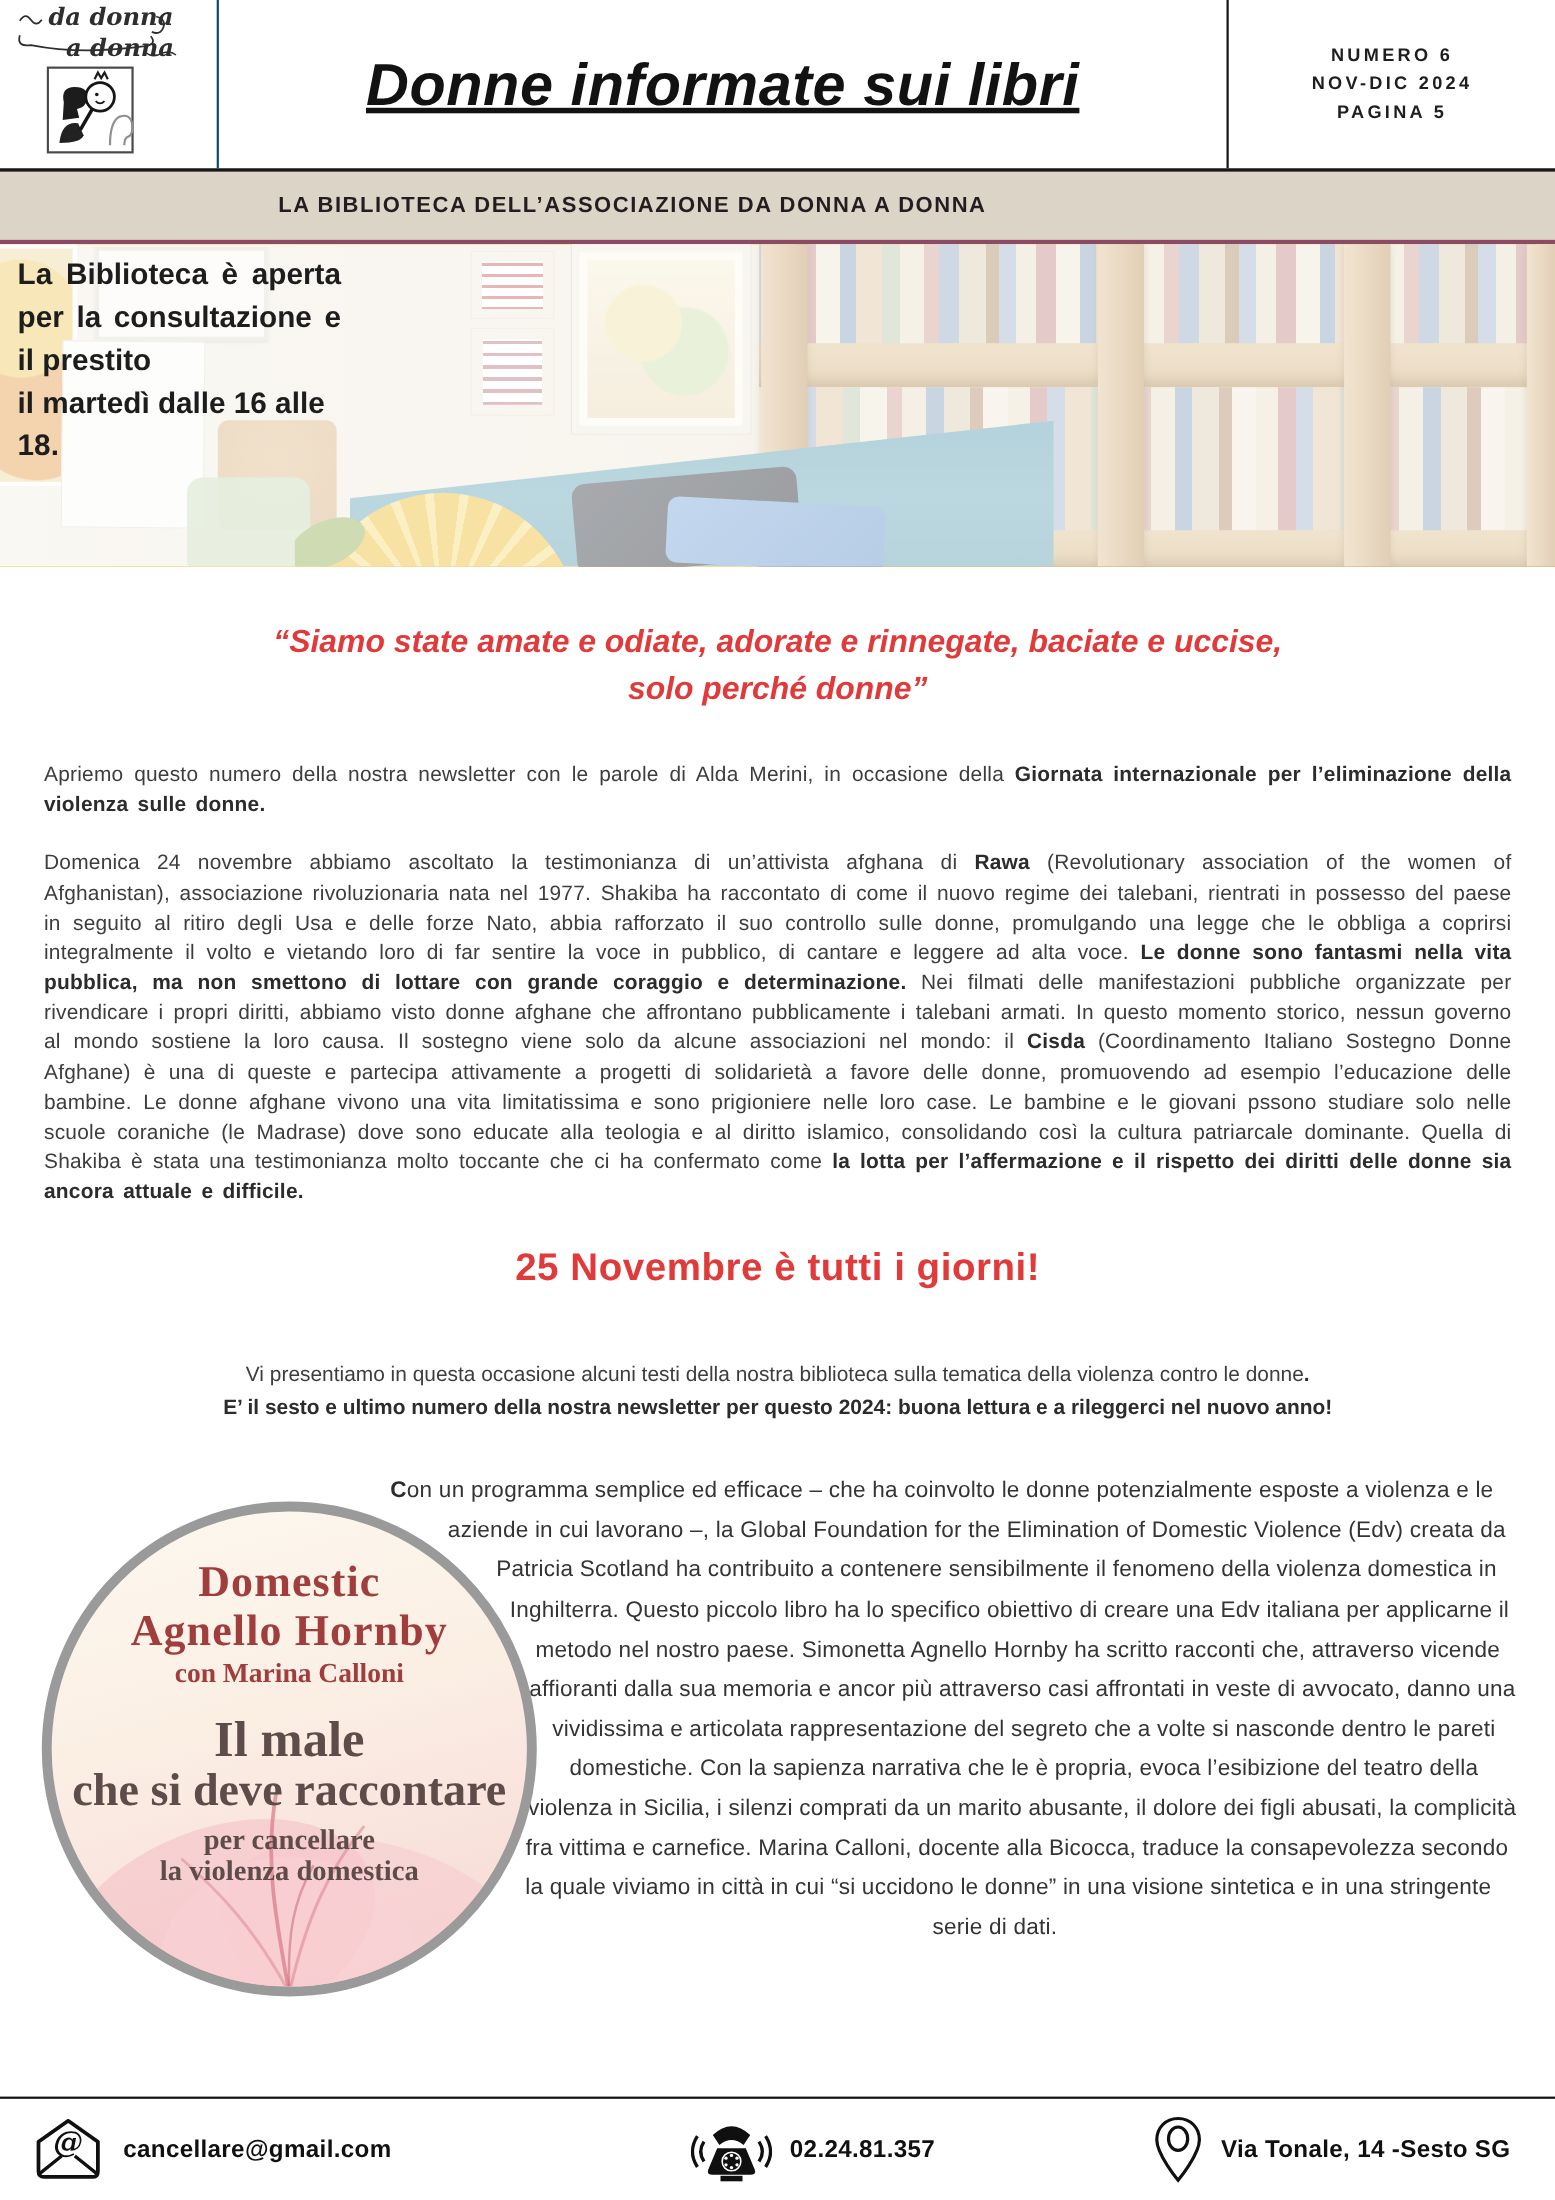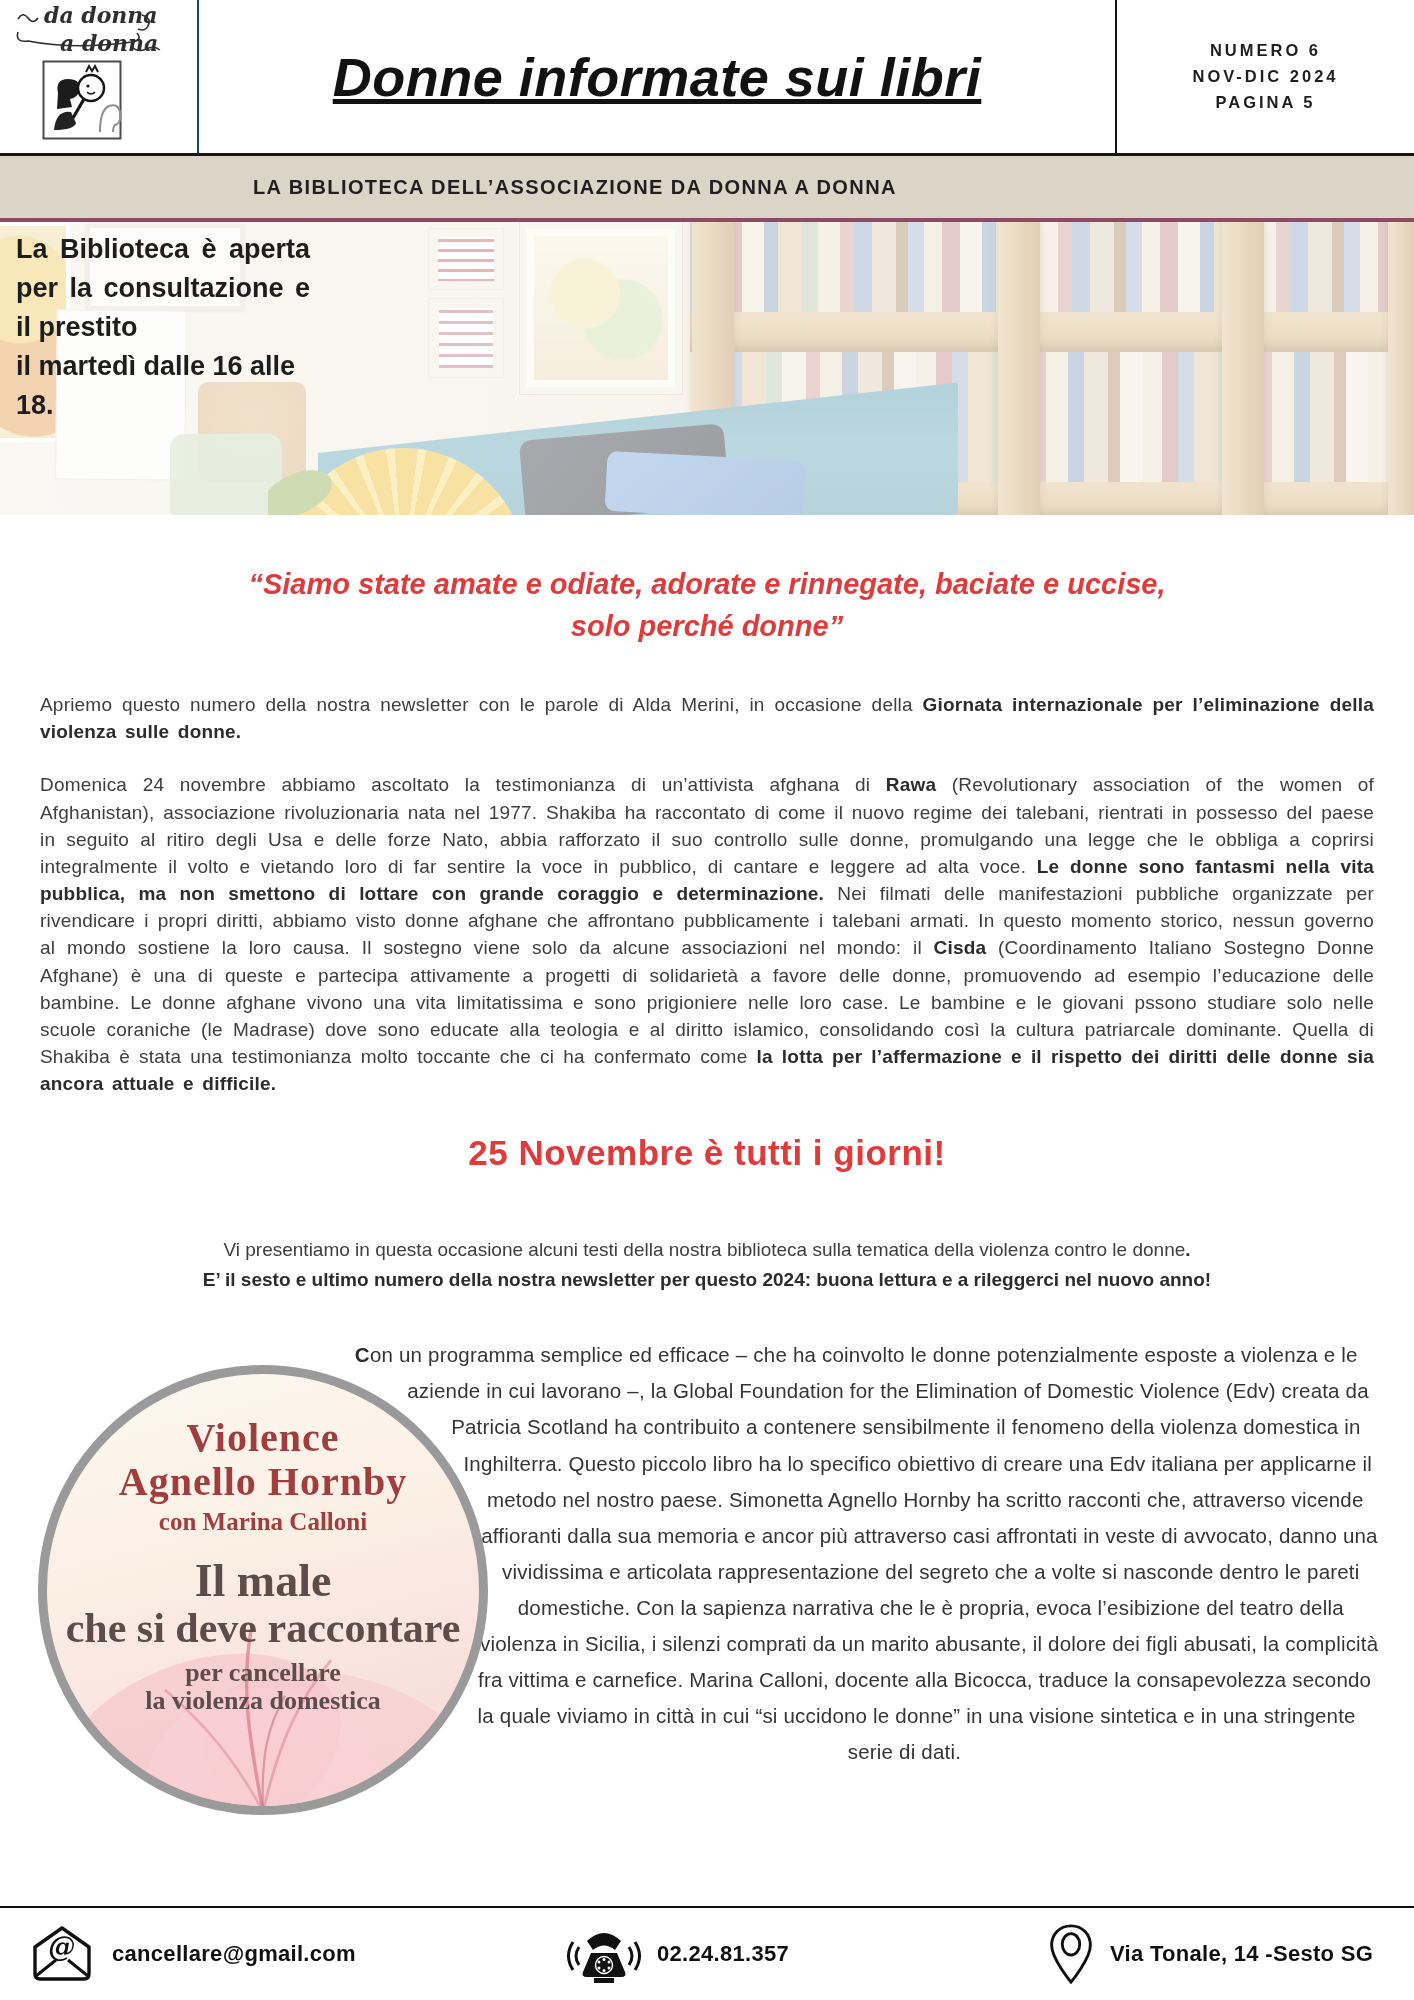--- a/index.html
+++ b/index.html
@@ -91,21 +91,21 @@
   .c-t2{top:230px;font-size:42px;color:#5d4c49;}
   .c-s1{top:284px;font-size:26px;color:#5d4c49;}
   .c-s2{top:312px;font-size:26px;color:#5d4c49;}
   .flower{position:absolute;left:0;bottom:0;width:100%;height:55%;}
   .review{font-size:20.5px;line-height:1.76;text-align:center;color:#343434;margin:20px 8px 0 0;letter-spacing:.2px;}
 
   
   footer{position:absolute;left:0;right:0;bottom:0;height:92px;border-top:2px solid #101010;background:#fff;}
   .f-item{position:absolute;top:50%;transform:translateY(-50%);display:flex;align-items:center;gap:16px;
       font-weight:700;font-size:22px;color:#101010;letter-spacing:.3px;}
-  .f-email{left:28px;} .f-phone{left:567px;justify-content:flex-end;} .f-addr{left:1048px;}
+  .f-email{left:28px;} .f-phone{left:628px;justify-content:flex-end;} .f-addr{left:1048px;}
 </style>
 </head>
 <body>
 
 <div class="page">
 
   <header class="header">
     <div class="logo-col">
       <svg class="logo-script" width="172" height="58" viewBox="0 0 172 58">
         <path d="M4 17 q5 -8 10 -1 t10 0" fill="none" stroke="#2e2e2e" stroke-width="1.6"></path>
@@ -202,21 +202,21 @@
       <div class="cover">
         <svg class="flower" viewBox="0 0 432 240" preserveAspectRatio="none">
           <ellipse cx="150" cy="190" rx="150" ry="95" fill="rgba(243,186,196,0.50)" transform="rotate(-22 150 190)"></ellipse>
           <ellipse cx="300" cy="200" rx="150" ry="90" fill="rgba(246,198,205,0.48)" transform="rotate(18 300 200)"></ellipse>
           <ellipse cx="216" cy="230" rx="120" ry="110" fill="rgba(249,210,214,0.55)"></ellipse>
           <path d="M216 245 C 202 170 194 120 204 62" fill="none" stroke="#d4717f" stroke-width="3.4" opacity="0.65"></path>
           <path d="M216 245 C 232 175 252 132 284 92" fill="none" stroke="#da8490" stroke-width="2.8" opacity="0.55"></path>
           <path d="M216 245 C 184 185 152 152 118 122" fill="none" stroke="#da8490" stroke-width="2.6" opacity="0.5"></path>
           <path d="M216 245 C 214 190 220 160 238 128" fill="none" stroke="#c4606e" stroke-width="2.2" opacity="0.5"></path>
         </svg>
-        <div class="ctxt c-a1">Violence</div>
+        <div class="ctxt c-a1">Domestic</div>
         <div class="ctxt c-a2">Agnello Hornby</div>
         <div class="ctxt c-with">con Marina Calloni</div>
         <div class="ctxt c-t1">Il male</div>
         <div class="ctxt c-t2">che si deve raccontare</div>
         <div class="ctxt c-s1">per cancellare</div>
         <div class="ctxt c-s2">la violenza domestica</div>
       </div>
     </div>
     <p class="review"><b>C</b><span>on un programma semplice ed efficace – che ha coinvolto le donne potenzialmente esposte a violenza e le aziende in cui lavorano –, la Global Foundation for the Elimination of Domestic Violence (Edv) creata da Patricia Scotland ha contribuito a contenere sensibilmente il fenomeno della violenza domestica in Inghilterra. Questo piccolo libro ha lo specifico obiettivo di creare una Edv italiana per applicarne il metodo nel nostro paese. Simonetta Agnello Hornby ha scritto racconti che, attraverso vicende affioranti dalla sua memoria e ancor più attraverso casi affrontati in veste di avvocato, danno una vividissima e articolata rappresentazione del segreto che a volte si nasconde dentro le pareti domestiche. Con la sapienza narrativa che le è propria, evoca l’esibizione del teatro della violenza in Sicilia, i silenzi comprati da un marito abusante, il dolore dei figli abusati, la complicità fra vittima e carnefice. Marina Calloni, docente alla Bicocca, traduce la consapevolezza secondo la quale viviamo in città in cui “si uccidono le donne” in una visione sintetica e in una stringente serie di dati.</span></p>
   </section>

